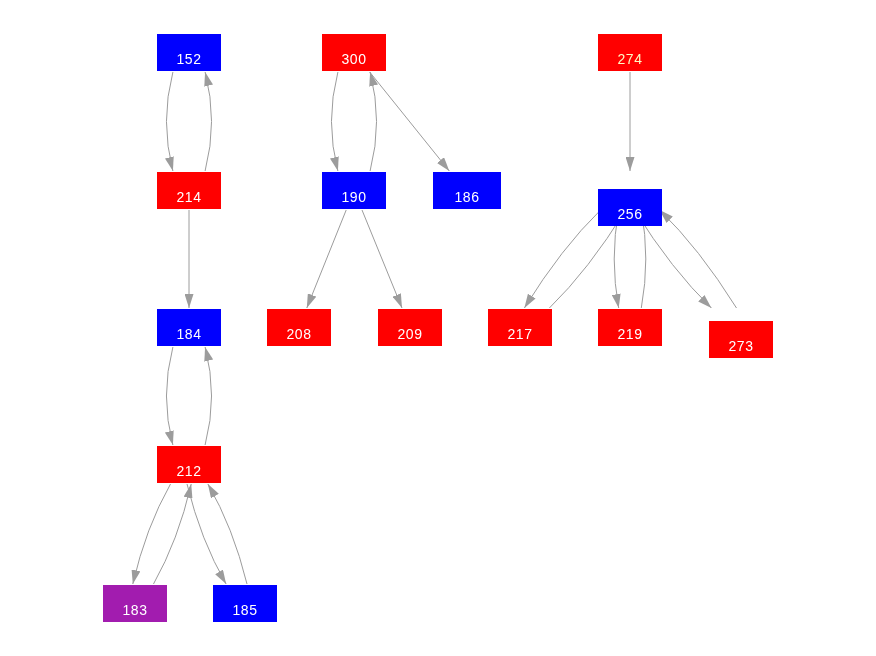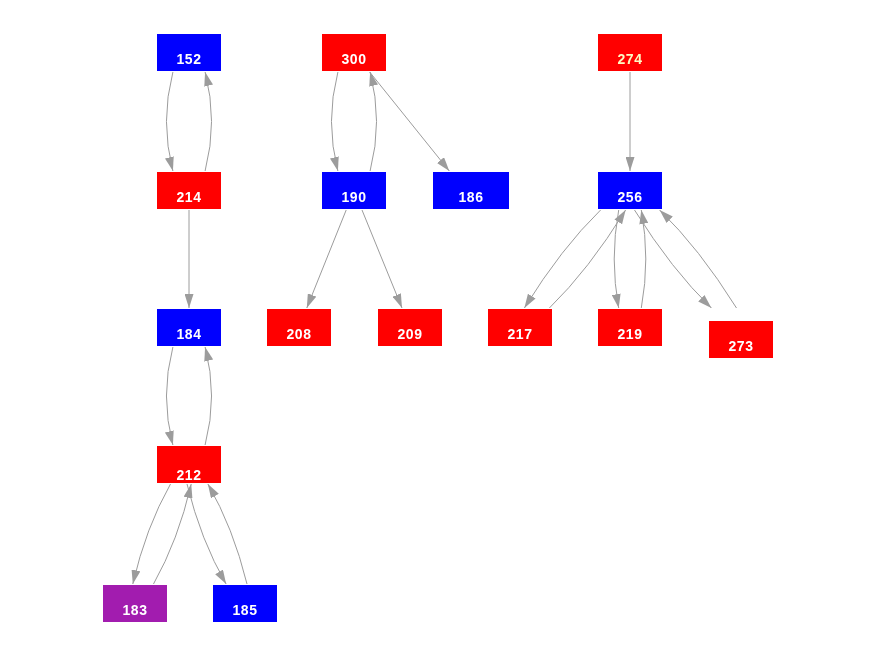--- a/index.html
+++ b/index.html
@@ -28,21 +28,21 @@
     position: absolute;
     display: flex;
     align-items: center;
     justify-content: center;
     box-sizing: border-box;
     cursor: default;
   }
   .node span {
     color: #ffffff;
     font-size: 14px;
-    font-weight: bold;
+    font-weight: normal;
     letter-spacing: 0.5px;
     margin-top: 12px;
   }
 </style>
 </head>
 <body>
 
 <div class="canvas">
   <svg class="edge-layer" width="876" height="656" viewBox="0 0 876 656" xmlns="http://www.w3.org/2000/svg">
     <defs>
@@ -77,48 +77,48 @@
   <div>
       <div class="node" style="left: 157px; top: 34px; width: 64px; height: 37px; background: rgb(0, 0, 255);">
         <span style="color: rgb(255, 255, 255);">152</span>
       </div>
       <div class="node" style="left: 157px; top: 172px; width: 64px; height: 37px; background: rgb(255, 0, 0);">
         <span style="color: rgb(255, 255, 255);">214</span>
       </div>
       <div class="node" style="left: 157px; top: 309px; width: 64px; height: 37px; background: rgb(0, 0, 255);">
         <span style="color: rgb(255, 255, 255);">184</span>
       </div>
-      <div class="node" style="left: 157px; top: 446px; width: 64px; height: 37px; background: rgb(255, 0, 0); align-items: flex-end;">
+      <div class="node" style="left: 157px; top: 446px; width: 64px; height: 37px; background: rgb(255, 0, 0);">
         <span style="color: rgb(255, 255, 255);">212</span>
       </div>
       <div class="node" style="left: 103px; top: 585px; width: 64px; height: 37px; background: #a21caf;">
         <span style="color: rgb(255, 255, 255);">183</span>
       </div>
       <div class="node" style="left: 213px; top: 585px; width: 64px; height: 37px; background: rgb(0, 0, 255);">
         <span style="color: rgb(255, 255, 255);">185</span>
       </div>
       <div class="node" style="left: 322px; top: 34px; width: 64px; height: 37px; background: rgb(255, 0, 0);">
         <span style="color: rgb(255, 255, 255);">300</span>
       </div>
       <div class="node" style="left: 322px; top: 172px; width: 64px; height: 37px; background: rgb(0, 0, 255);">
         <span style="color: rgb(255, 255, 255);">190</span>
       </div>
-      <div class="node" style="left: 433px; top: 172px; width: 76px; height: 37px; background: rgb(0, 0, 255);">
+      <div class="node" style="left: 433px; top: 172px; width: 68px; height: 37px; background: rgb(0, 0, 255);">
         <span style="color: rgb(255, 255, 255);">186</span>
       </div>
       <div class="node" style="left: 267px; top: 309px; width: 64px; height: 37px; background: rgb(255, 0, 0);">
         <span style="color: rgb(255, 255, 255);">208</span>
       </div>
       <div class="node" style="left: 378px; top: 309px; width: 64px; height: 37px; background: rgb(255, 0, 0);">
         <span style="color: rgb(255, 255, 255);">209</span>
       </div>
       <div class="node" style="left: 598px; top: 34px; width: 64px; height: 37px; background: rgb(255, 0, 0);">
         <span style="color: #fef9c3;">274</span>
       </div>
-      <div class="node" style="left: 598px; top: 172px; width: 64px; height: 37px; background: rgb(0, 0, 255);">
+      <div class="node" style="left: 598px; top: 189px; width: 64px; height: 37px; background: rgb(0, 0, 255);">
         <span style="color: rgb(255, 255, 255);">256</span>
       </div>
       <div class="node" style="left: 488px; top: 309px; width: 64px; height: 37px; background: rgb(255, 0, 0);">
         <span style="color: rgb(255, 255, 255);">217</span>
       </div>
       <div class="node" style="left: 598px; top: 309px; width: 64px; height: 37px; background: rgb(255, 0, 0);">
         <span style="color: rgb(255, 255, 255);">219</span>
       </div>
       <div class="node" style="left: 709px; top: 321px; width: 64px; height: 37px; background: rgb(255, 0, 0);">
         <span style="color: rgb(255, 255, 255);">273</span>

